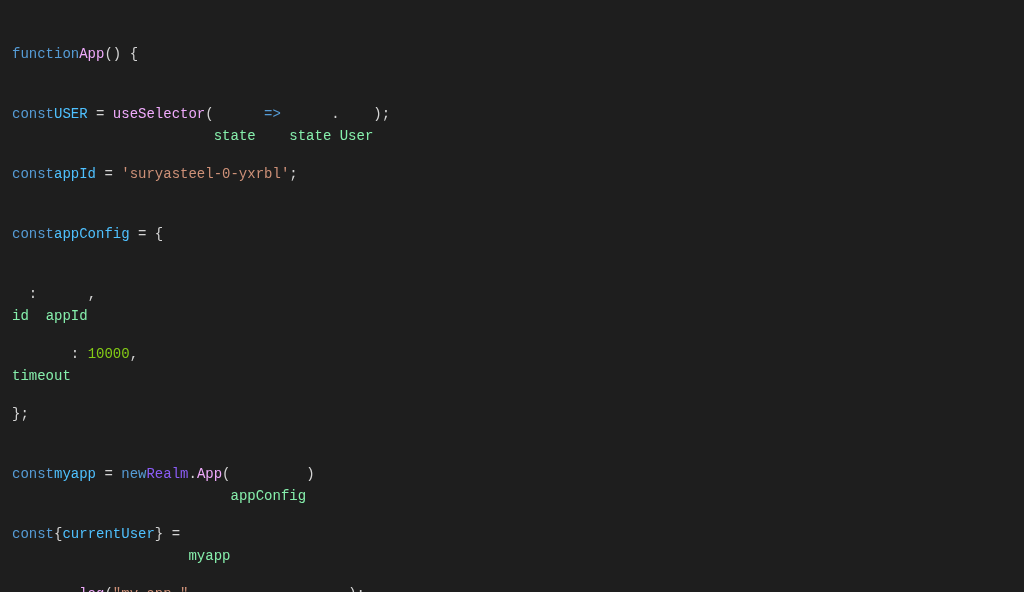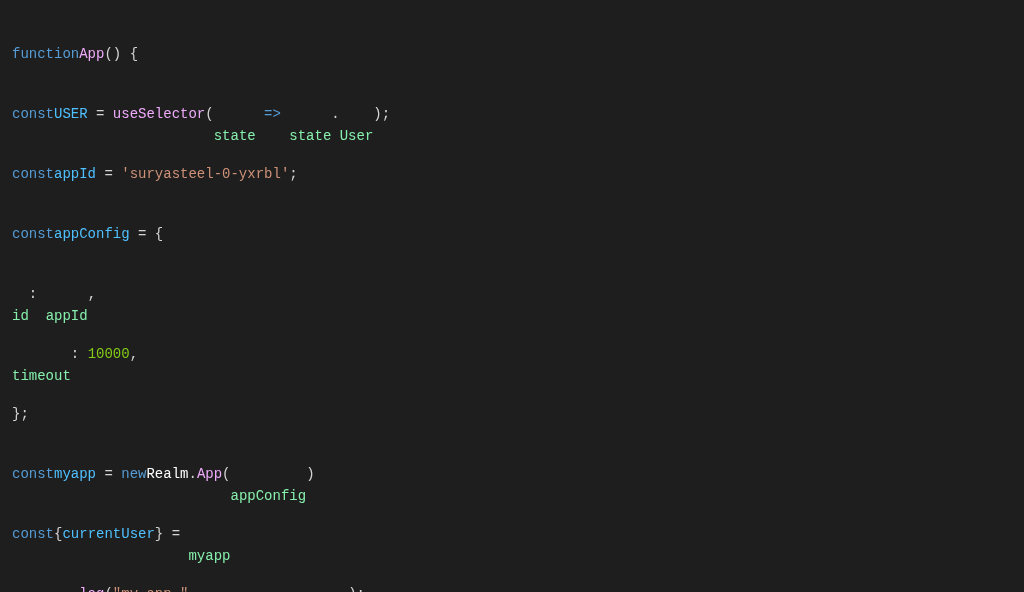--- a/index.html
+++ b/index.html
@@ -22,21 +22,21 @@
     display: flex;
     align-items: center;
     font-family: Liberation Mono, monospace;
   }
   .kw { color: #569cd6; }       
   .fn { color: #f0abfc; }       
   .var { color: #4fc1ff; }      
   .prop { color: #86efac; margin-top: 44px; }     
   .str { color: #ce9178; }      
   .num { color: #84cc16; }      
-  .cls { color: #ffffff; }      
+  .cls { color: #8b5cf6; }      
   .punc { color: #d4d4d4; }
 </style>
 </head>
 <body>
 
 <div class="editor">
 
 <div class="line"><span class="kw">function</span> <span class="fn">App</span><span class="punc">() {</span></div>
 
 <div class="line">    <span class="kw">const</span> <span class="var">USER</span><span class="punc"> = </span><span class="fn">useSelector</span><span class="punc">(</span><span class="prop">state</span><span class="kw"> =&gt; </span><span class="prop">state</span><span class="punc">.</span><span class="prop">User</span><span class="punc">);</span></div>

